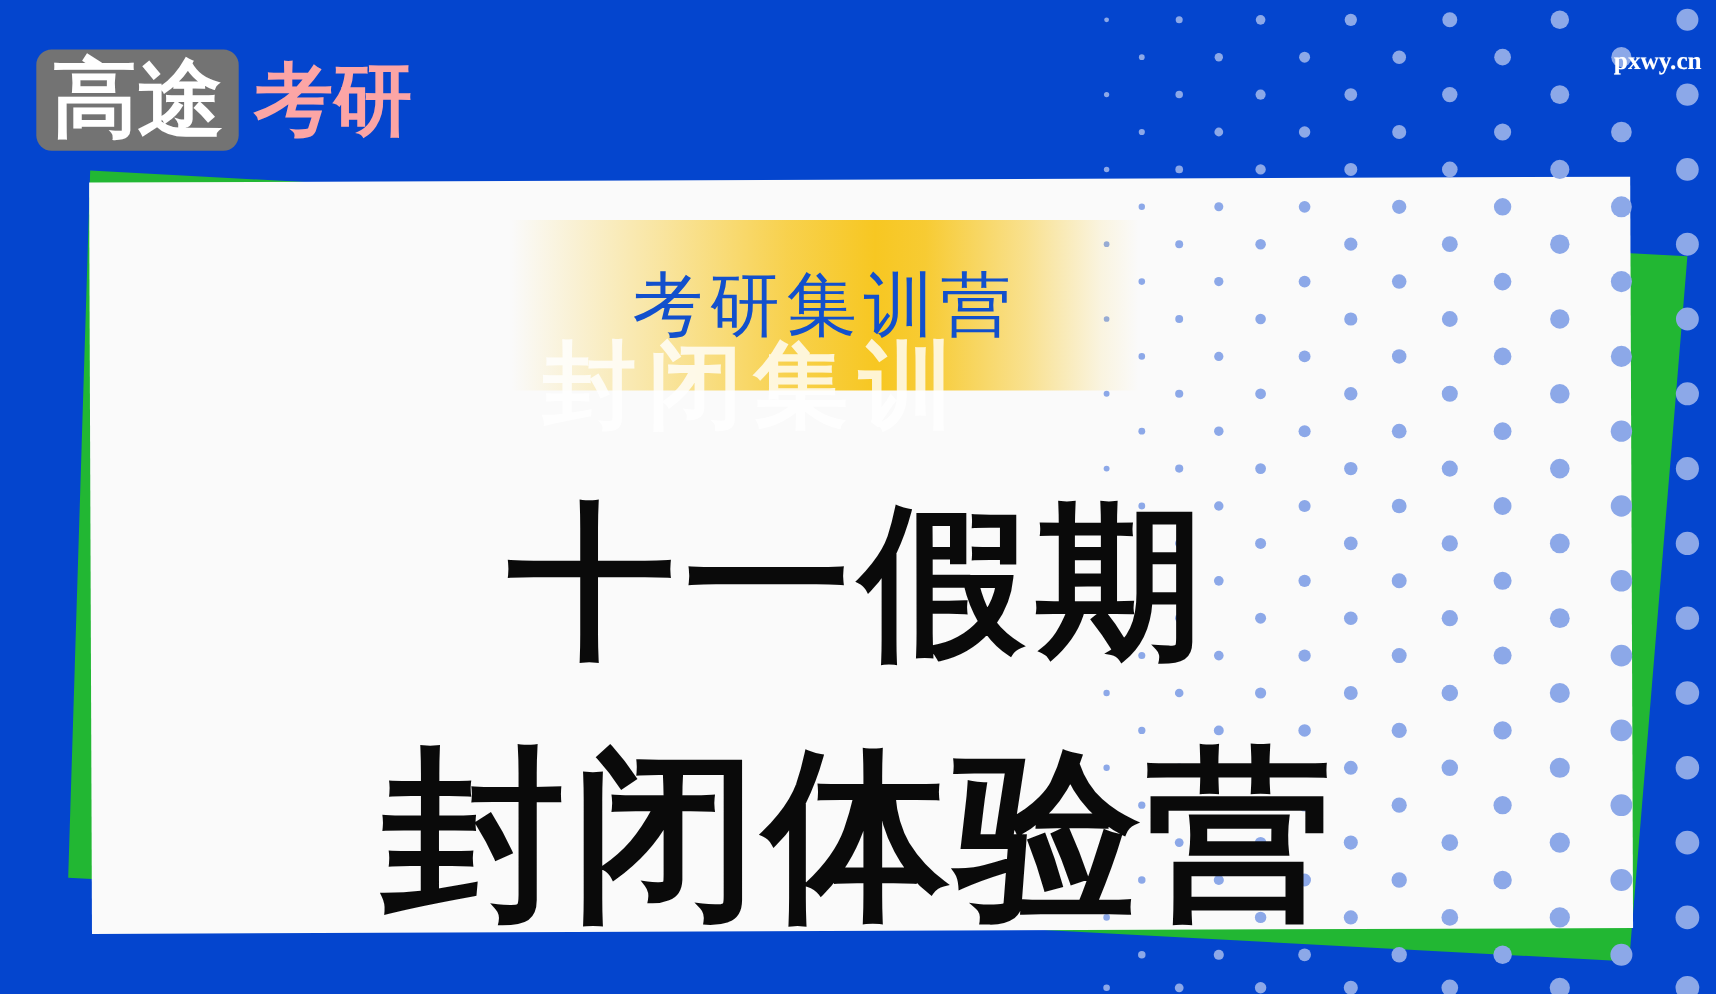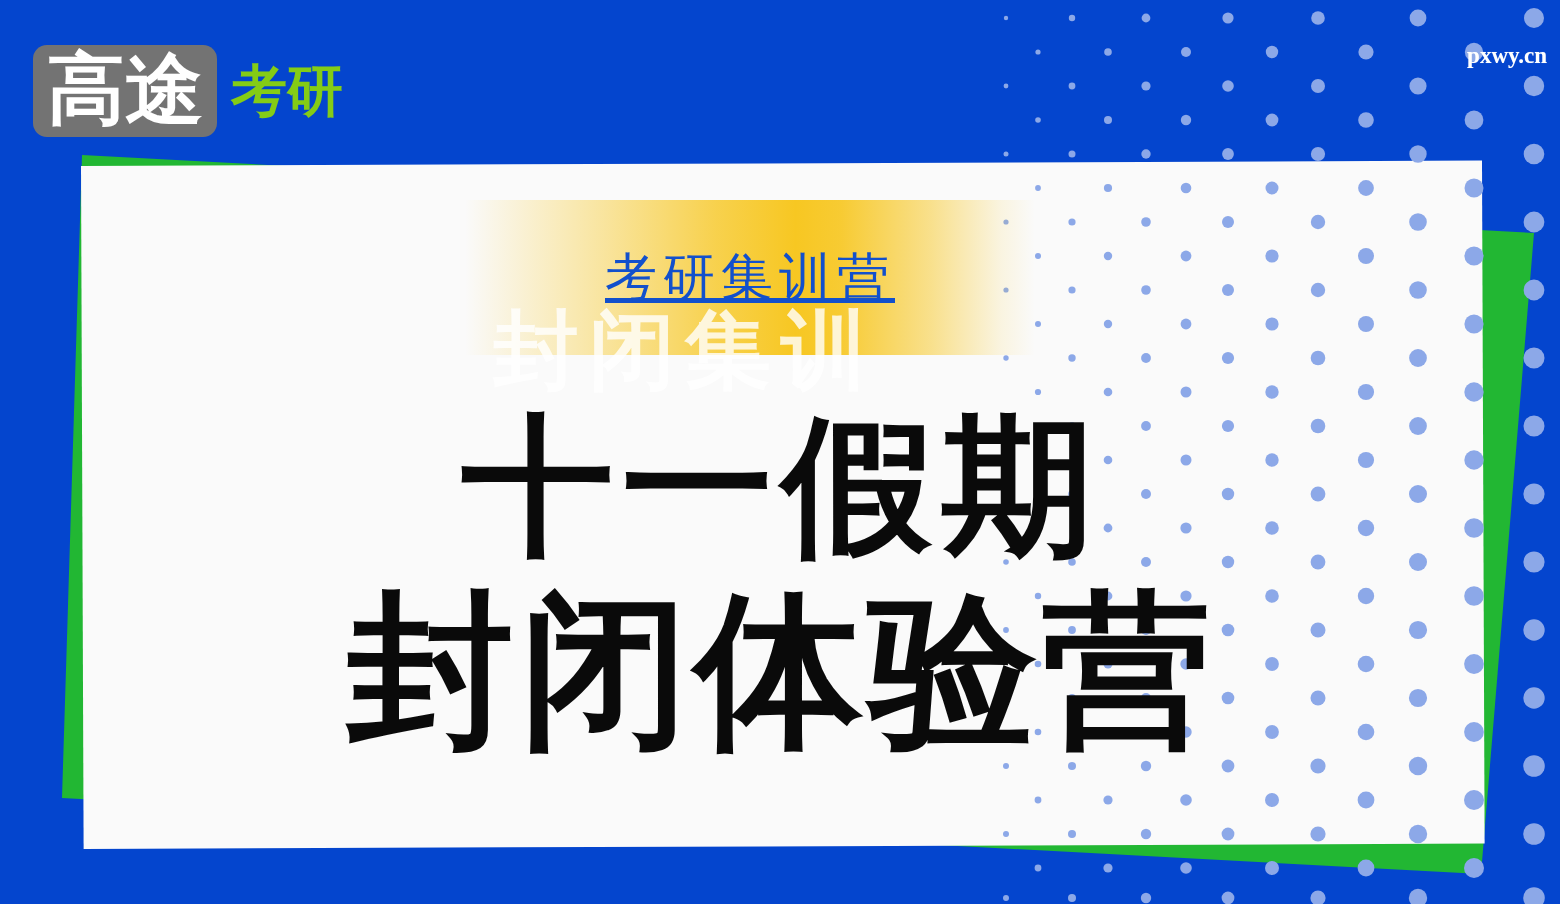--- a/index.html
+++ b/index.html
@@ -75,22 +75,22 @@
   }
   .logo-badge-text {
     color: #ffffff;
     font-size: 78px;
     line-height: 0.95;
     font-weight: bold;
     letter-spacing: 0px;
     white-space: nowrap;
   }
   .logo-word {
-    color: #84cc16;
-    font-size: 56px;
+    color: #fca5a5;
+    font-size: 72px;
     line-height: 0.95;
     font-weight: bold;
     margin-left: 14px;
     white-space: nowrap;
   }
 
   
   .watermark {
     position: absolute;
     right: 13px;
@@ -136,25 +136,24 @@
   .ribbon-text {
     position: absolute;
     left: 384px;
     top: 34px;
     width: 570px;
     height: 155px;
     display: flex;
     align-items: center;
     justify-content: center;
     color: #1250cc;
-    font-size: 52px;
+    font-size: 64px;
     font-weight: 500;
     letter-spacing: 6px;
     white-space: nowrap;
-    text-decoration: underline;
   }
 
   
   .ghost-text {
     position: absolute;
     left: 384px;
     top: 130px;
     width: 570px;
     height: 110px;
     display: flex;
@@ -178,20 +177,21 @@
     width: 1401px;
     text-align: center;
     color: #0a0a0a;
   }
   .headline-line {
     font-size: 152px;
     line-height: 1.16;
     font-weight: bold;
     letter-spacing: 8px;
     white-space: nowrap;
+    margin-top: 44px;
   }
   .headline-line.l2 {
     font-size: 168px;
     letter-spacing: 6px;
   }
 </style>
 </head>
 <body>
 
 <div id="poster">

